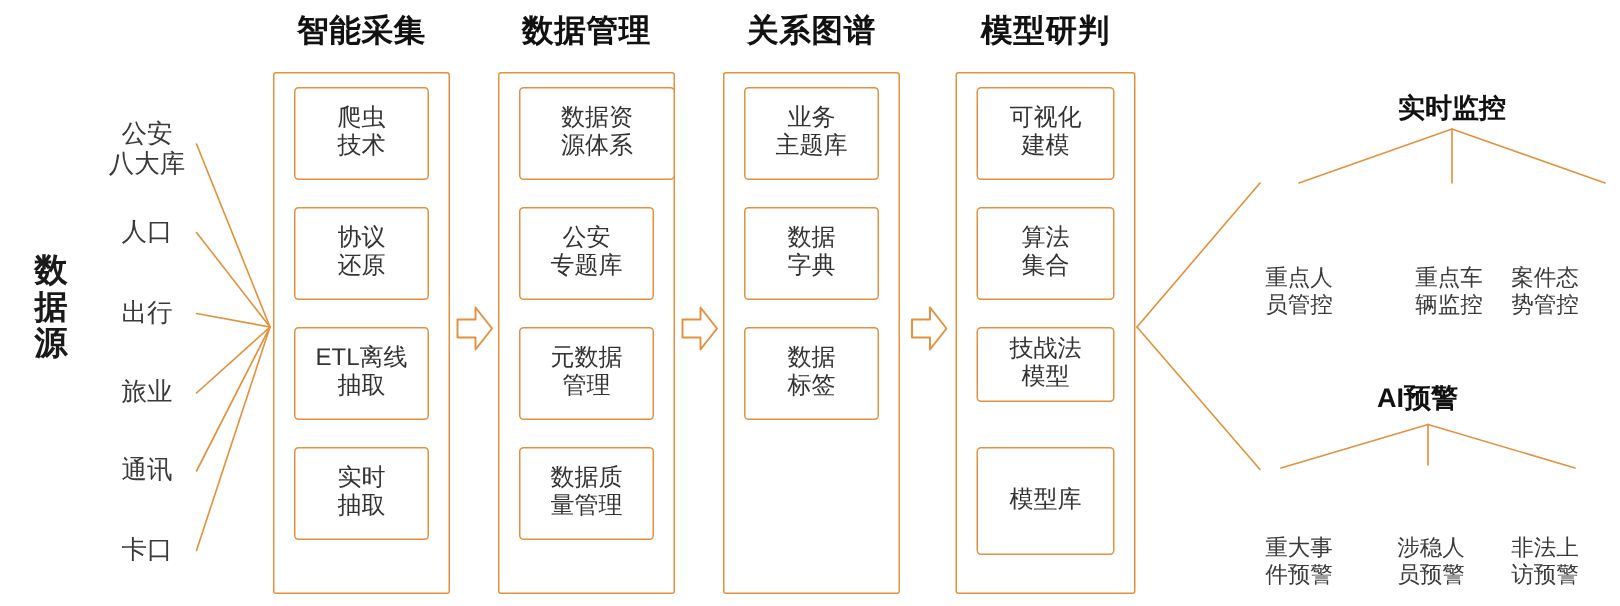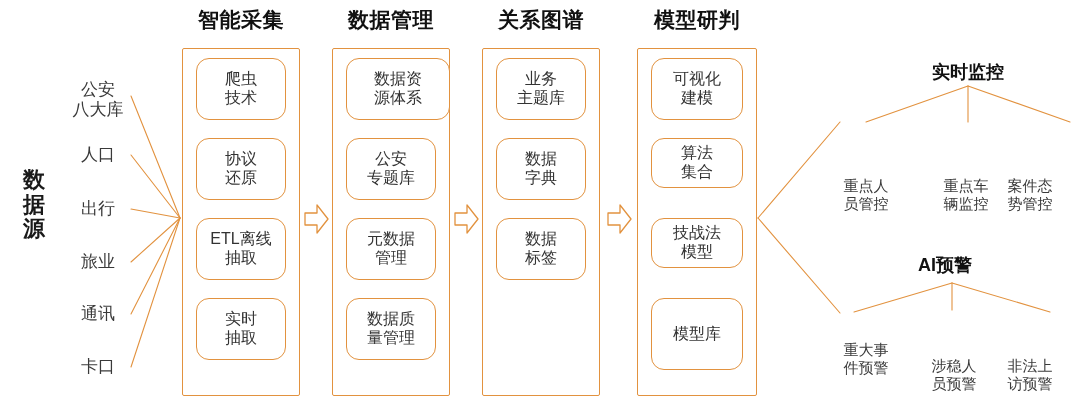--- a/index.html
+++ b/index.html
@@ -65,21 +65,21 @@
     position:absolute;
     border:1.6px solid #E2923F;
     border-radius:2px;
     background:#ffffff;
     box-sizing:border-box;
   }
   
   .cell{
     position:absolute;
     border:1.4px solid #E2923F;
-    border-radius:13px;
+    border-radius:3px;
     background:#ffffff;
     box-sizing:border-box;
     display:flex;
     align-items:center;
     justify-content:center;
     text-align:center;
     font-size:16px;
     line-height:1.18;
     color:#333333;
   }
@@ -245,21 +245,21 @@
         </div>
       </div>
       <div class="col-head" style="left: 697px;">模型研判</div>
       <div class="col-box" style="left: 637px; top: 48px; width: 120px; height: 348px;"></div>
       <div class="cell" style="left: 651px; top: 58px; width: 92px; height: 62px;">
         <div>
           <span>可视化</span>
           <span>建模</span>
         </div>
       </div>
-      <div class="cell" style="left: 651px; top: 138px; width: 92px; height: 50px;">
+      <div class="cell" style="left: 651px; top: 138px; width: 92px; height: 62px;">
         <div>
           <span>算法</span>
           <span>集合</span>
         </div>
       </div>
       <div class="cell" style="left: 651px; top: 218px; width: 92px; height: 50px;">
         <div>
           <span>技战法</span>
           <span>模型</span>
         </div>
@@ -291,21 +291,21 @@
       </div>
       <div class="leaf" style="left: 966px; top: 145px;">
         <span>重点车</span>
         <span>辆监控</span>
       </div>
       <div class="leaf" style="left: 1030px; top: 145px;">
         <span>案件态</span>
         <span>势管控</span>
       </div>
       <div class="grp-title" style="left: 945px; top: 253px;">AI预警</div>
-      <div class="leaf" style="left: 866px; top: 309px;">
+      <div class="leaf" style="left: 866px; top: 325px;">
         <span>重大事</span>
         <span>件预警</span>
       </div>
       <div class="leaf" style="left: 954px; top: 325px;">
         <span>涉稳人</span>
         <span>员预警</span>
       </div>
       <div class="leaf" style="left: 1030px; top: 325px;">
         <span>非法上</span>
         <span>访预警</span>

